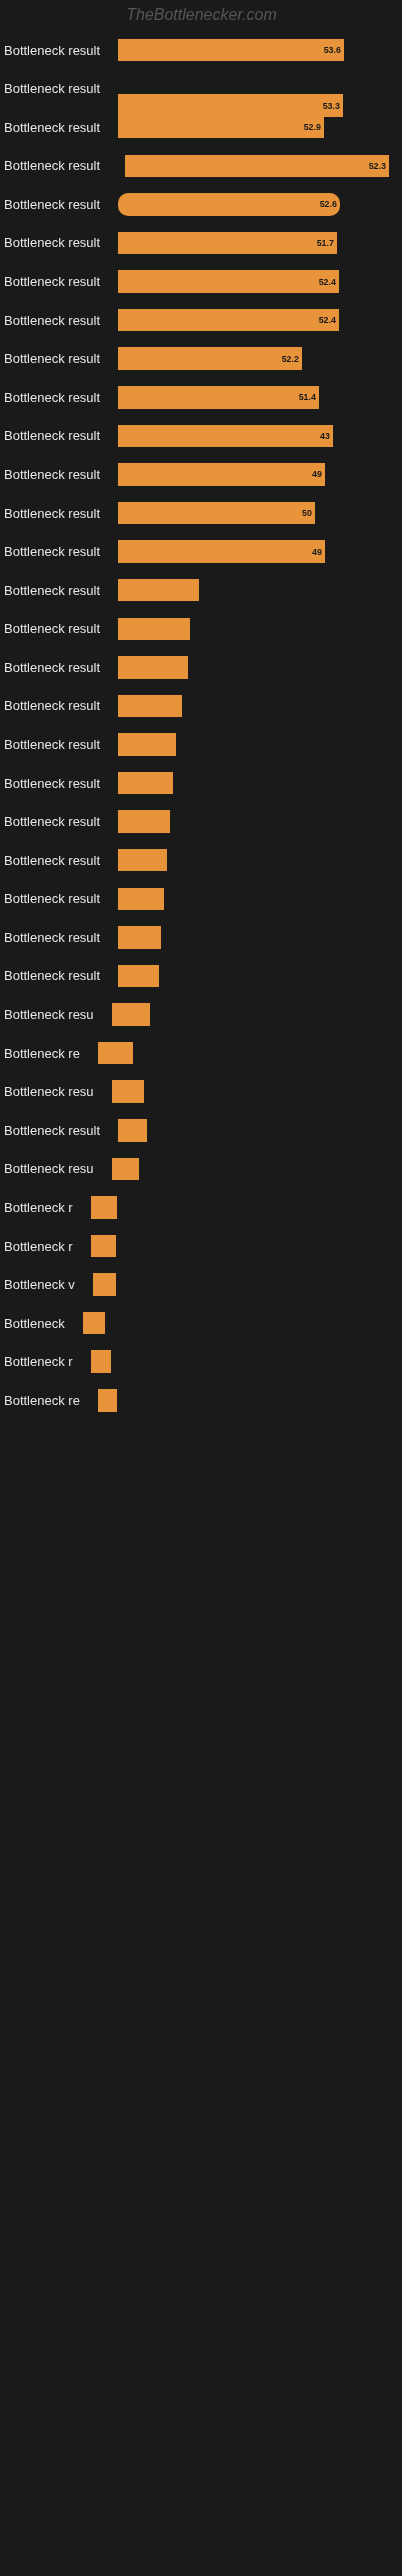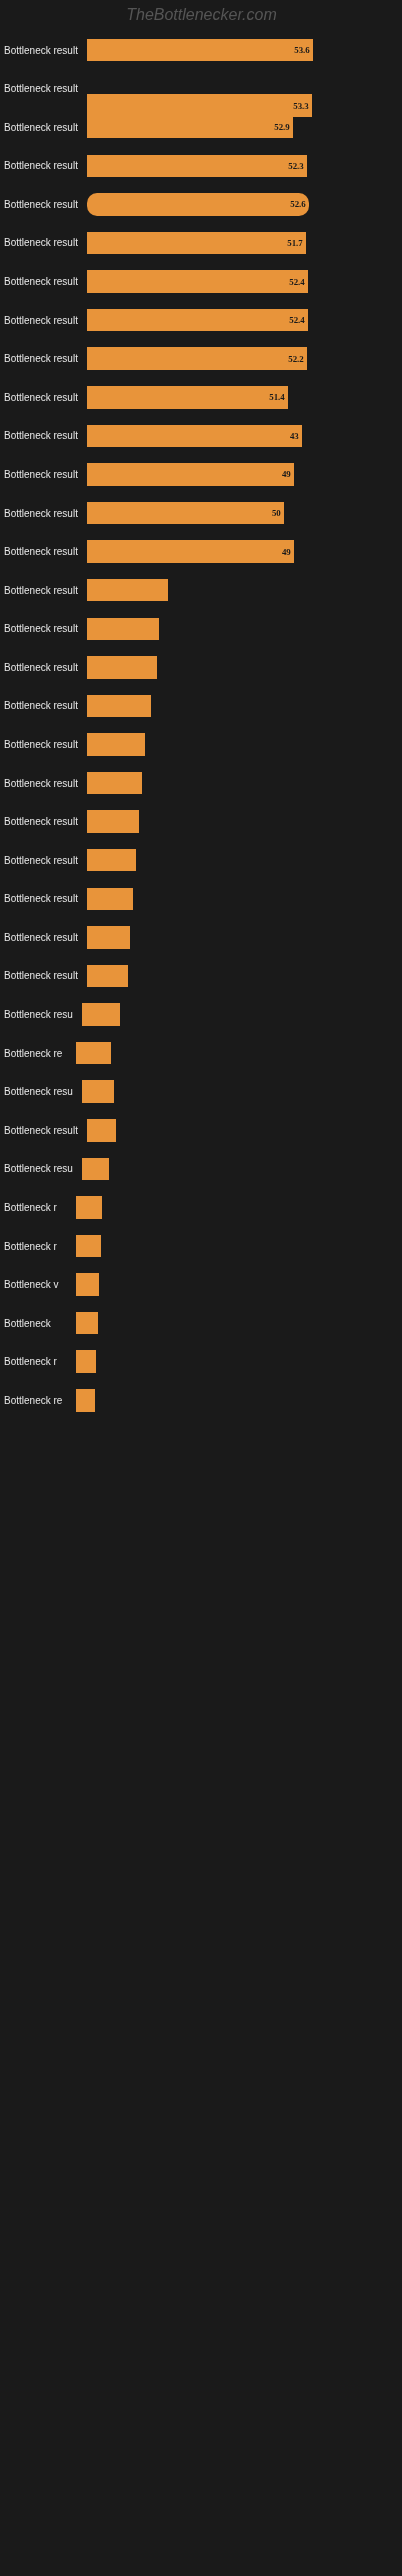--- a/index.html
+++ b/index.html
@@ -30,32 +30,31 @@
 
     .bar-row {
       display: flex;
       align-items: center;
       margin-bottom: 3.2px;
       height: 29px;
     }
 
     .bar-label {
       color: #e8e8e8;
-      font-size: 10px;
+      font-size: 13px;
       white-space: nowrap;
       min-width: 72px;
-      padding-right: 9px;
+      padding-right: 18px;
     }
 
     .bar-wrapper {
       flex: 1;
       display: flex;
       align-items: center;
       position: relative;
-      font-family: Liberation Serif, serif;
     }
 
     .bar {
       height: 22.5px;
       background-color: #e8943a;
       display: flex;
       align-items: center;
       padding-right: 3.2px;
       justify-content: flex-end;
       min-width: 16px;
@@ -104,21 +103,21 @@
       <div class="bar-wrapper">
         <div class="bar" style="width: 206px; padding-left: 6px;">
           <span class="bar-value">52.9</span>
         </div>
       </div>
     </div>
     <div class="separator"></div>
     <div class="bar-row">
       <div class="bar-label">Bottleneck result</div>
       <div class="bar-wrapper">
-        <div class="bar" style="width: 220px;">
+        <div class="bar" style="width: 264px; margin-left: 7px;">
           <span class="bar-value">52.3</span>
         </div>
       </div>
     </div>
     <div class="separator"></div>
     <div class="bar-row">
       <div class="bar-label">Bottleneck result</div>
       <div class="bar-wrapper">
         <div class="bar" style="width: 222px; border-radius: 10px;">
           <span class="bar-value">52.6</span>
@@ -149,21 +148,21 @@
       <div class="bar-wrapper">
         <div class="bar" style="width: 221px;">
           <span class="bar-value">52.4</span>
         </div>
       </div>
     </div>
     <div class="separator"></div>
     <div class="bar-row">
       <div class="bar-label">Bottleneck result</div>
       <div class="bar-wrapper">
-        <div class="bar" style="width: 220px;">
+        <div class="bar" style="width: 184px;">
           <span class="bar-value">52.2</span>
         </div>
       </div>
     </div>
     <div class="separator"></div>
     <div class="bar-row">
       <div class="bar-label">Bottleneck result</div>
       <div class="bar-wrapper">
         <div class="bar" style="width: 201px;">
           <span class="bar-value">51.4</span>

